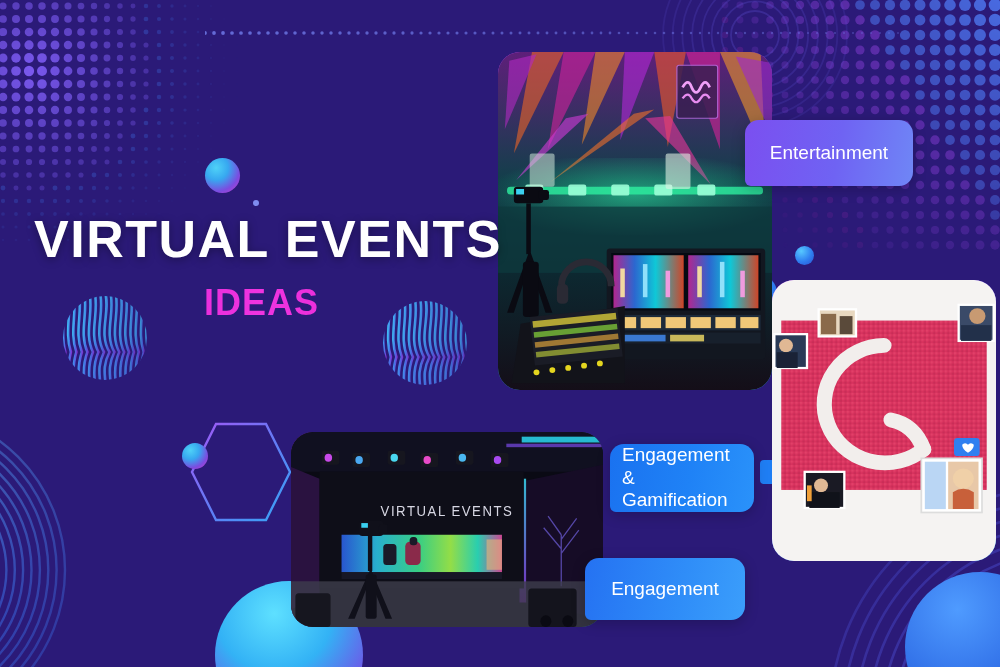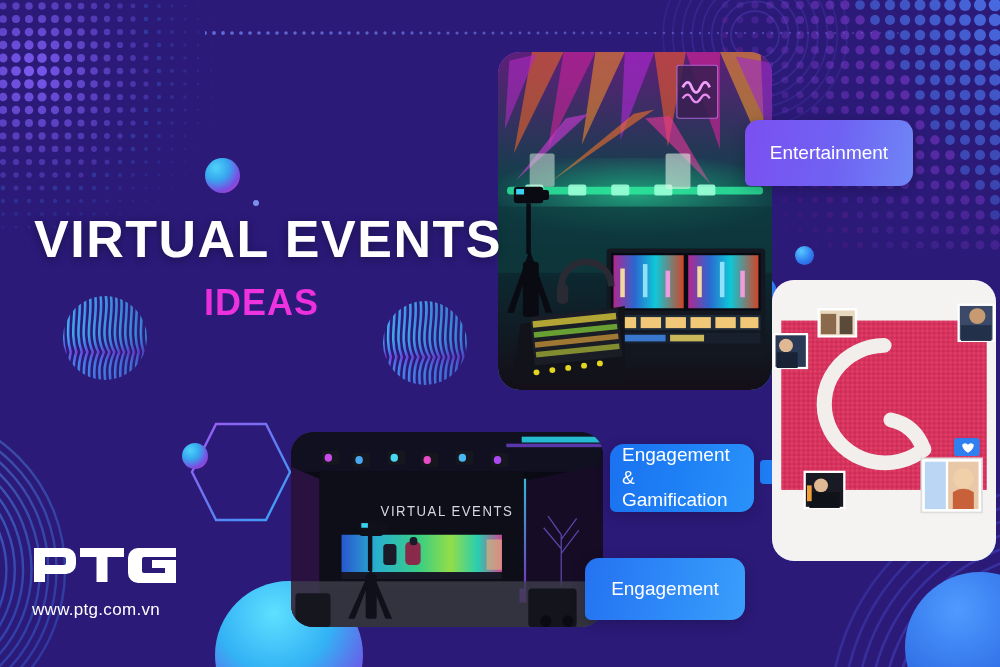--- a/index.html
+++ b/index.html
@@ -1563,28 +1563,14 @@
 
   <div class="label lbl-spo">
     <span>Engagement</span>
   </div>
 
   <div class="title-block">
     <div class="t-main">VIRTUAL EVENTS</div>
     <div class="t-sub">IDEAS</div>
   </div>
 
-  <div class="logo-block">
-    <svg width="146" height="42" viewBox="0 0 146 42">
-      <g fill="#ffffff">
-
-        <path d="M2 4 h32 a10 10 0 0 1 10 10 v6 a10 10 0 0 1 -10 10 h-21 v8 h-11 z
-                 M13 13 v8 h19 a2 2 0 0 0 2 -2 v-4 a2 2 0 0 0 -2 -2 z"></path>
-
-        <path d="M48 4 h44 v9 h-16.5 v25 h-11 v-25 h-16.5 z"></path>
-
-        <path d="M106 4 h38 v9 h-32 a2 2 0 0 0 -2 2 v12 a2 2 0 0 0 2 2 h21 v-5 h-13 v-8 h24 v23 h-38 a10 10 0 0 1 -10 -10 v-15 a10 10 0 0 1 10 -10 z"></path>
-      </g>
-    </svg>
-    <div class="logo-url">www.ptg.com.vn</div>
-  </div>
 
 </div>
 
 </body></html>

